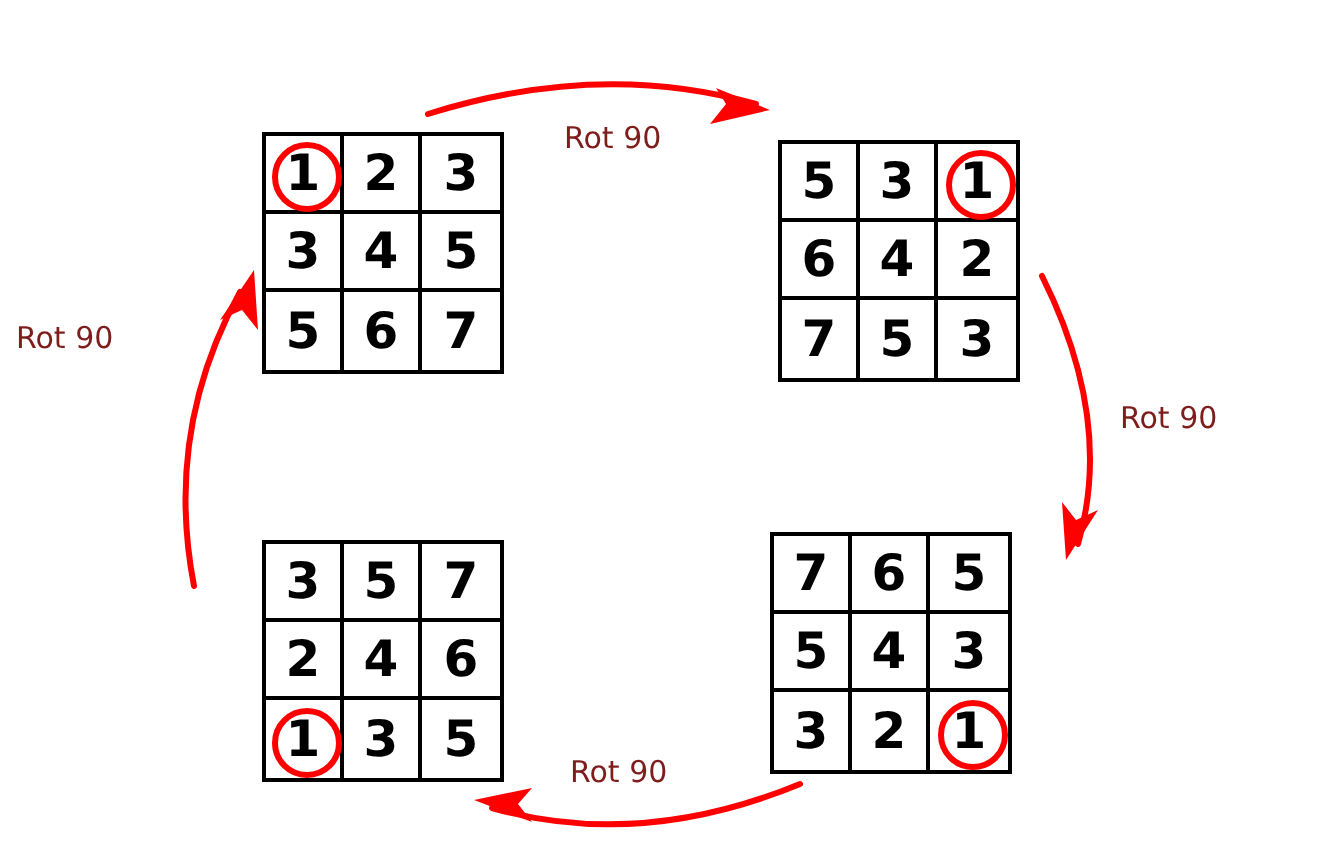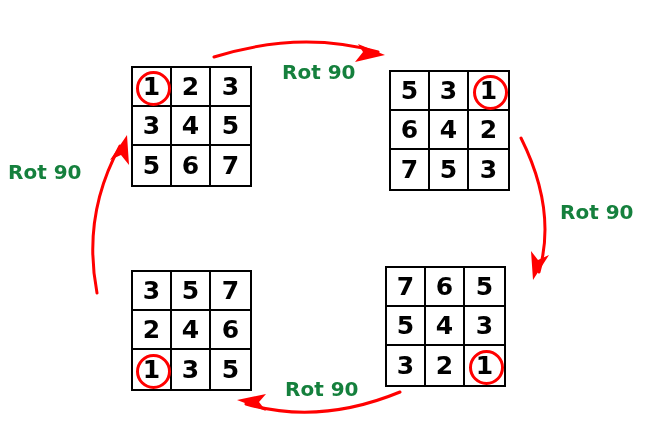--- a/index.html
+++ b/index.html
@@ -71,24 +71,24 @@
     position: absolute;
     left: 0;
     top: 0;
     width: 672px;
     height: 423px;
     pointer-events: none;
   }
 
   .rot-label {
     position: absolute;
-    color: #15803d;
+    color: #7f1d1d;
     font-family: "DejaVu Sans", "Liberation Sans", sans-serif;
-    font-size: 20px;
-    font-weight: bold;
+    font-size: 15px;
+    font-weight: normal;
     white-space: nowrap;
     letter-spacing: 0px;
   }
   #label-top    { left: 282px; top: 60px; }
   #label-right  { left: 560px; top: 200px; }
   #label-bottom { left: 285px; top: 377px; }
   #label-left   { left: 8px;  top: 160px; }
 </style>
 </head>
 <body>

